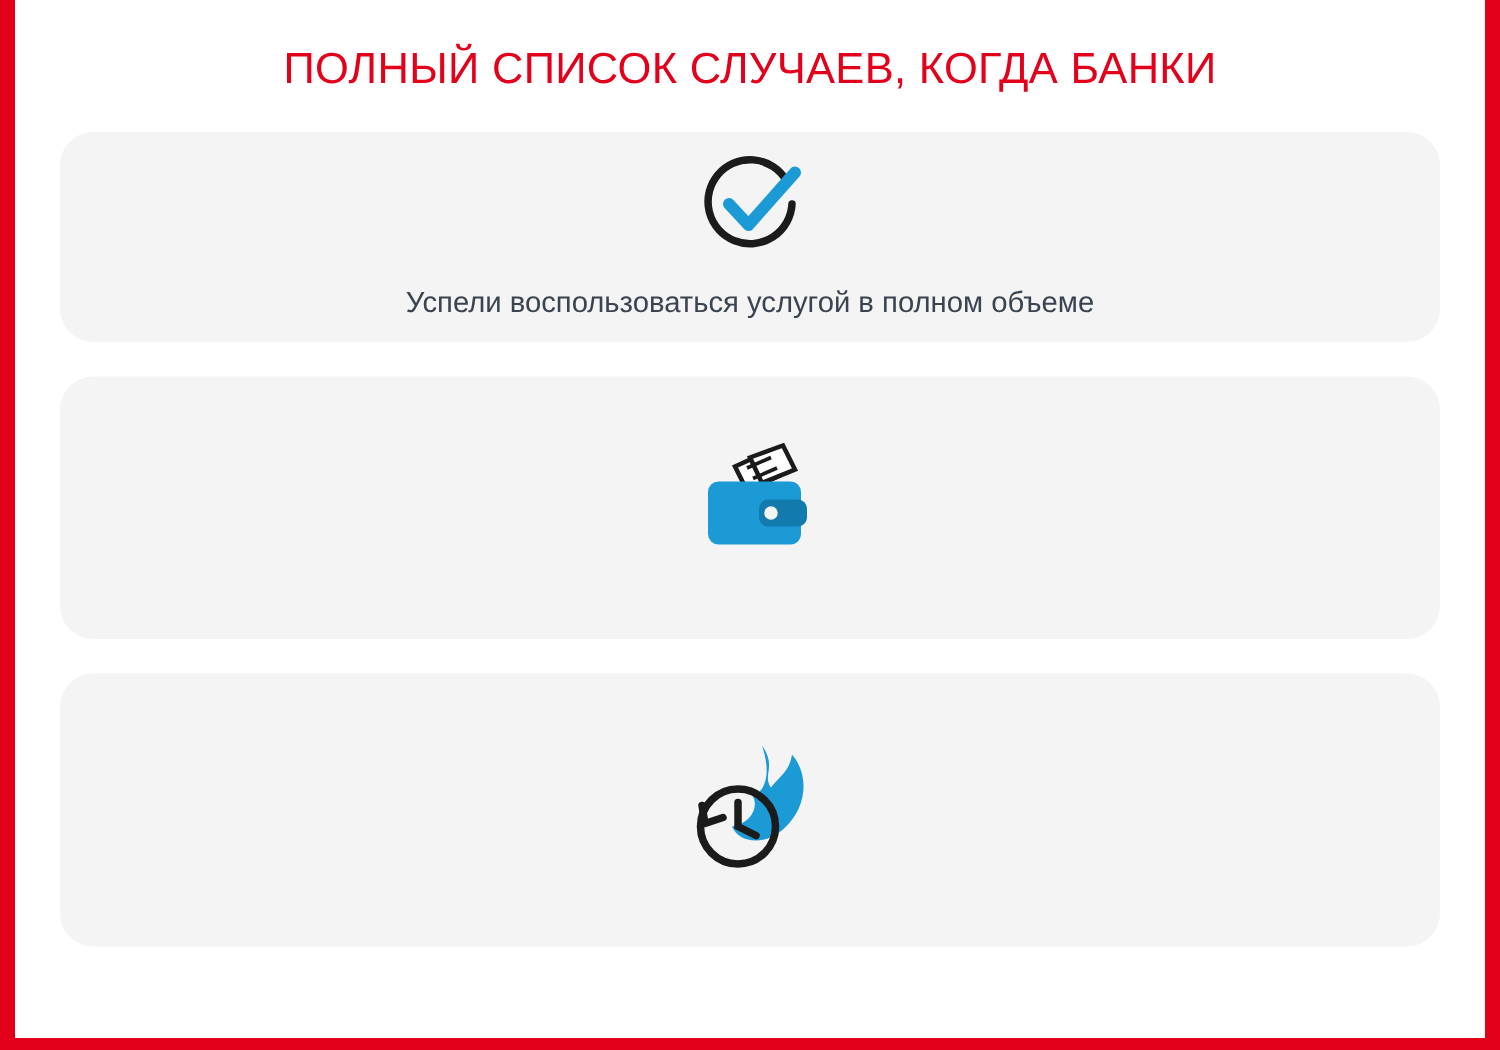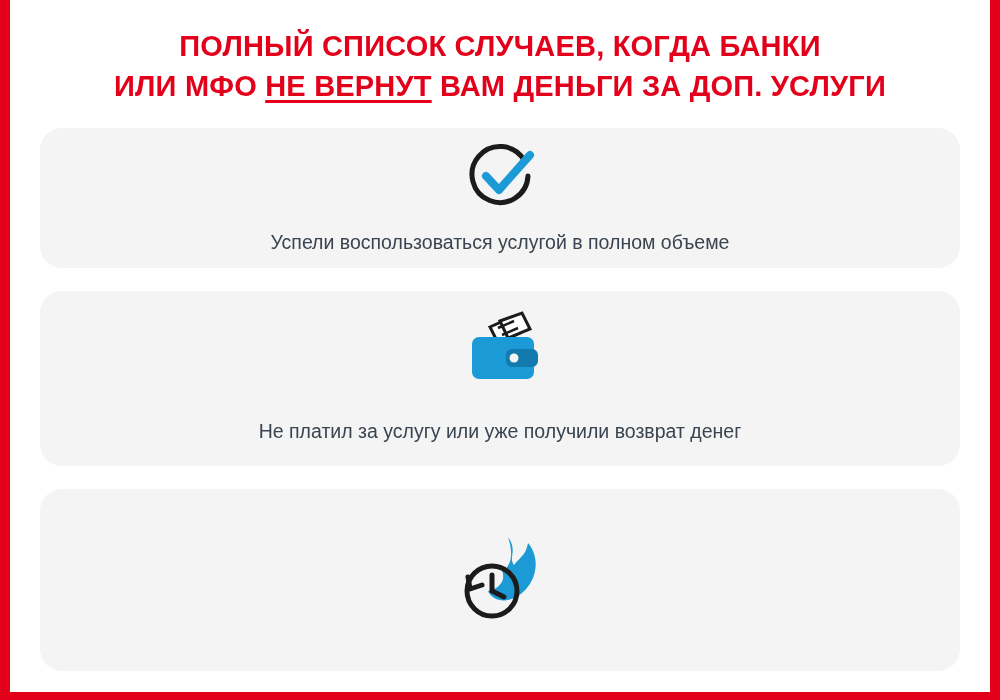--- a/index.html
+++ b/index.html
@@ -41,21 +41,21 @@
     top: 0;
     width: 980px;
     height: 700px;
     box-sizing: border-box;
     padding: 26px 30px 0 30px;
   }
 
   .headline {
     text-align: center;
     color: #e3001b;
-    font-weight: bold;
+    font-weight: normal;
     font-size: 29px;
     line-height: 1.38;
     letter-spacing: 0.2px;
     text-transform: uppercase;
   }
   .headline .underline {
     text-decoration: underline;
     text-decoration-thickness: 3px;
     text-underline-offset: 4px;
   }
@@ -105,21 +105,20 @@
 </head>
 <body>
 
 <div class="edge-bar left"></div>
 <div class="edge-bar right"></div>
 
 <div class="page">
 
   <div class="headline">
     <div>ПОЛНЫЙ СПИСОК СЛУЧАЕВ, КОГДА БАНКИ</div>
-    <div><span>ИЛИ МФО </span><span class="underline">НЕ ВЕРНУТ</span><span> ВАМ ДЕНЬГИ ЗА ДОП. УСЛУГИ</span></div>
   </div>
 
   <div class="cards">
 
     <div class="card c1">
       <div class="card-icon">
         <svg width="76" height="76" viewBox="0 0 76 76" aria-hidden="true">
           <path d="M62 22 A28 28 0 1 0 66 38" fill="none" stroke="#1b1b1b" stroke-width="5" stroke-linecap="round"></path>
           <path d="M24 38 L37 52 L68 17" fill="none" stroke="#1b9ad6" stroke-width="8" stroke-linecap="round" stroke-linejoin="round"></path>
         </svg>
@@ -139,21 +138,20 @@
             <path d="M44 17 L60 10"></path>
             <path d="M48 24 L64 17"></path>
           </g>
 
           <rect x="18" y="26" width="62" height="42" rx="7" fill="#1b9ad6"></rect>
           <path d="M18 33 q10 -6 26 -4 l30 4" fill="#1b9ad6"></path>
           <rect x="52" y="38" width="32" height="18" rx="6" fill="#127aad"></rect>
           <circle cx="60" cy="47" r="4.5" fill="#f4f4f4"></circle>
         </svg>
       </div>
-      <div class="card-text">Не платил за услугу или уже получили возврат денег</div>
     </div>
 
     <div class="card c3">
       <div class="card-icon">
         <svg width="104" height="96" viewBox="0 0 104 96" aria-hidden="true">
 
           <path d="M60 6 C70 20 60 26 66 34 C72 26 78 24 80 12 C92 26 90 48 74 62 C60 74 44 70 40 60 C52 58 58 48 54 40 C66 34 64 18 60 6 Z" fill="#1b9ad6"></path>
 
           <circle cx="44" cy="60" r="25" fill="none" stroke="#1b1b1b" stroke-width="5"></circle>
           <path d="M44 44 L44 60 L56 66" fill="none" stroke="#1b1b1b" stroke-width="5" stroke-linecap="round"></path>

